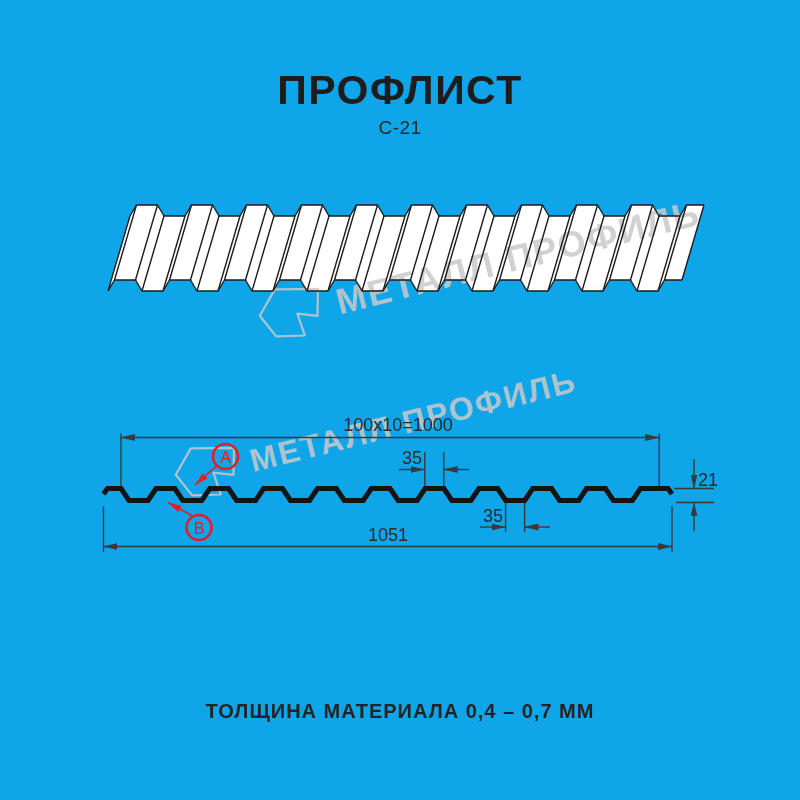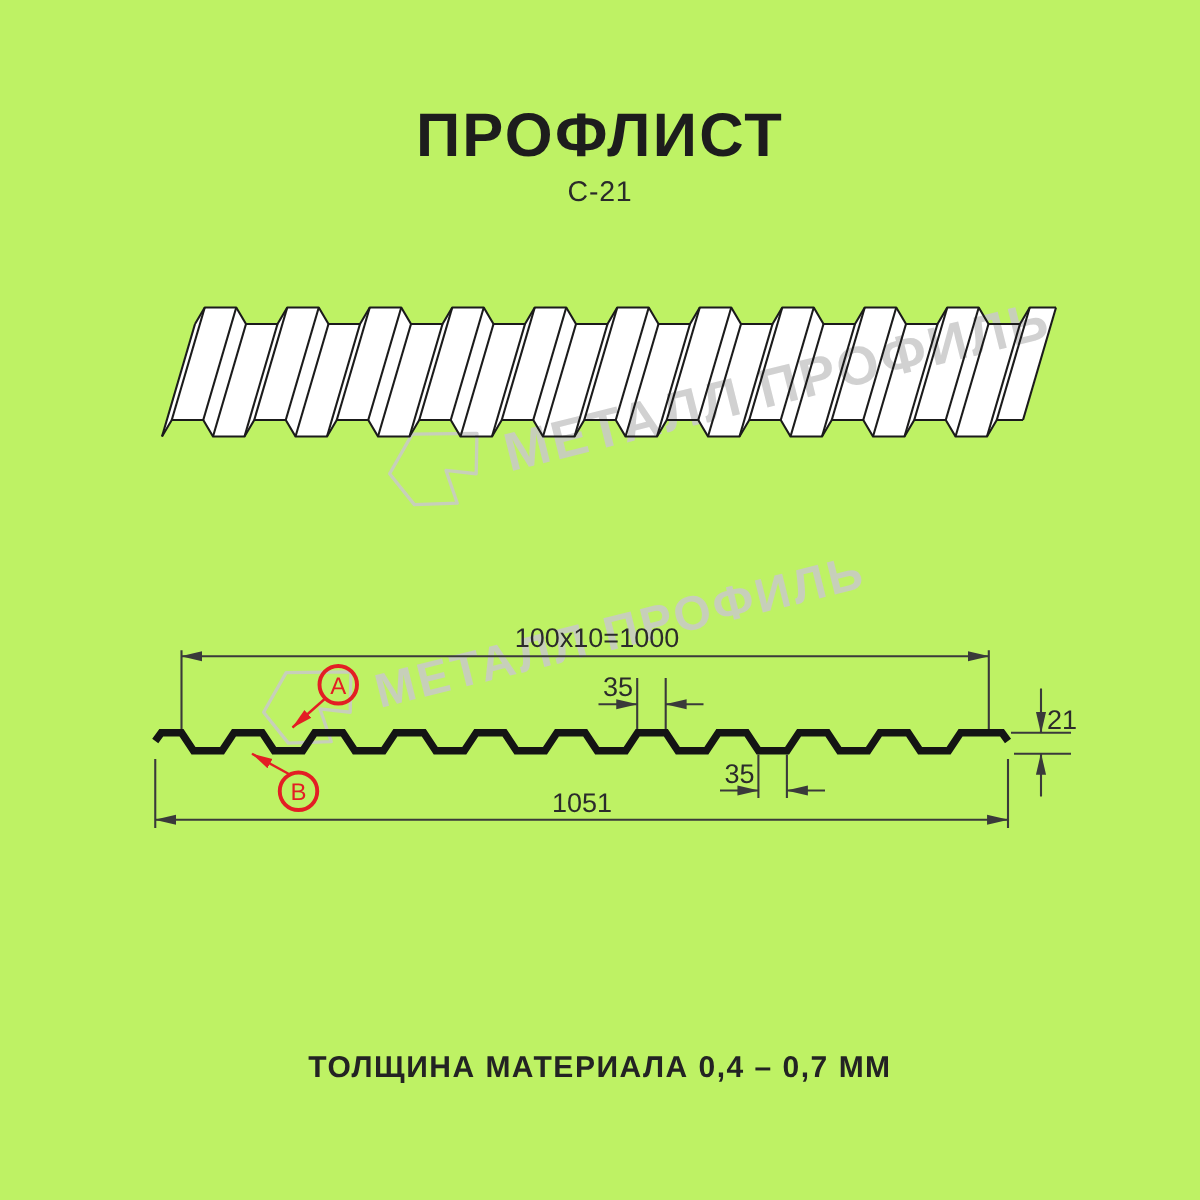--- a/index.html
+++ b/index.html
@@ -1,16 +1,16 @@
 <!DOCTYPE html>
 <html><head>
 <meta charset="utf-8">
 <style>
   html,body{margin:0;padding:0;background:#ffffff;}
-  .page{position:relative;width:800px;height:800px;background:#bef264;overflow:hidden;
+  .page{position:relative;width:800px;height:800px;background:#0ea5e9;overflow:hidden;
         font-family:"Liberation Sans","DejaVu Sans",sans-serif;}
   svg{display:block;}
   .t-title{font-size:41px;font-weight:700;letter-spacing:1.5px;fill:#1d1d1d;}
   .t-sub{font-size:19px;font-weight:500;letter-spacing:0.5px;fill:#2a2a2a;}
   .t-caption{font-size:20px;font-weight:600;letter-spacing:1px;fill:#232323;}
   .t-dim{font-size:18px;fill:#2b2b2b;}
   .t-red{font-size:16px;fill:#e31e24;}
   .wm-text{font-size:36px;font-weight:700;letter-spacing:2px;fill:#c9c9c9;}
   .wm-text2{font-size:32px;font-weight:700;letter-spacing:2px;fill:#c9c9c9;}
   .wm-logo{fill:none;stroke:#c9c9c9;stroke-width:2.2;stroke-linejoin:round;}

